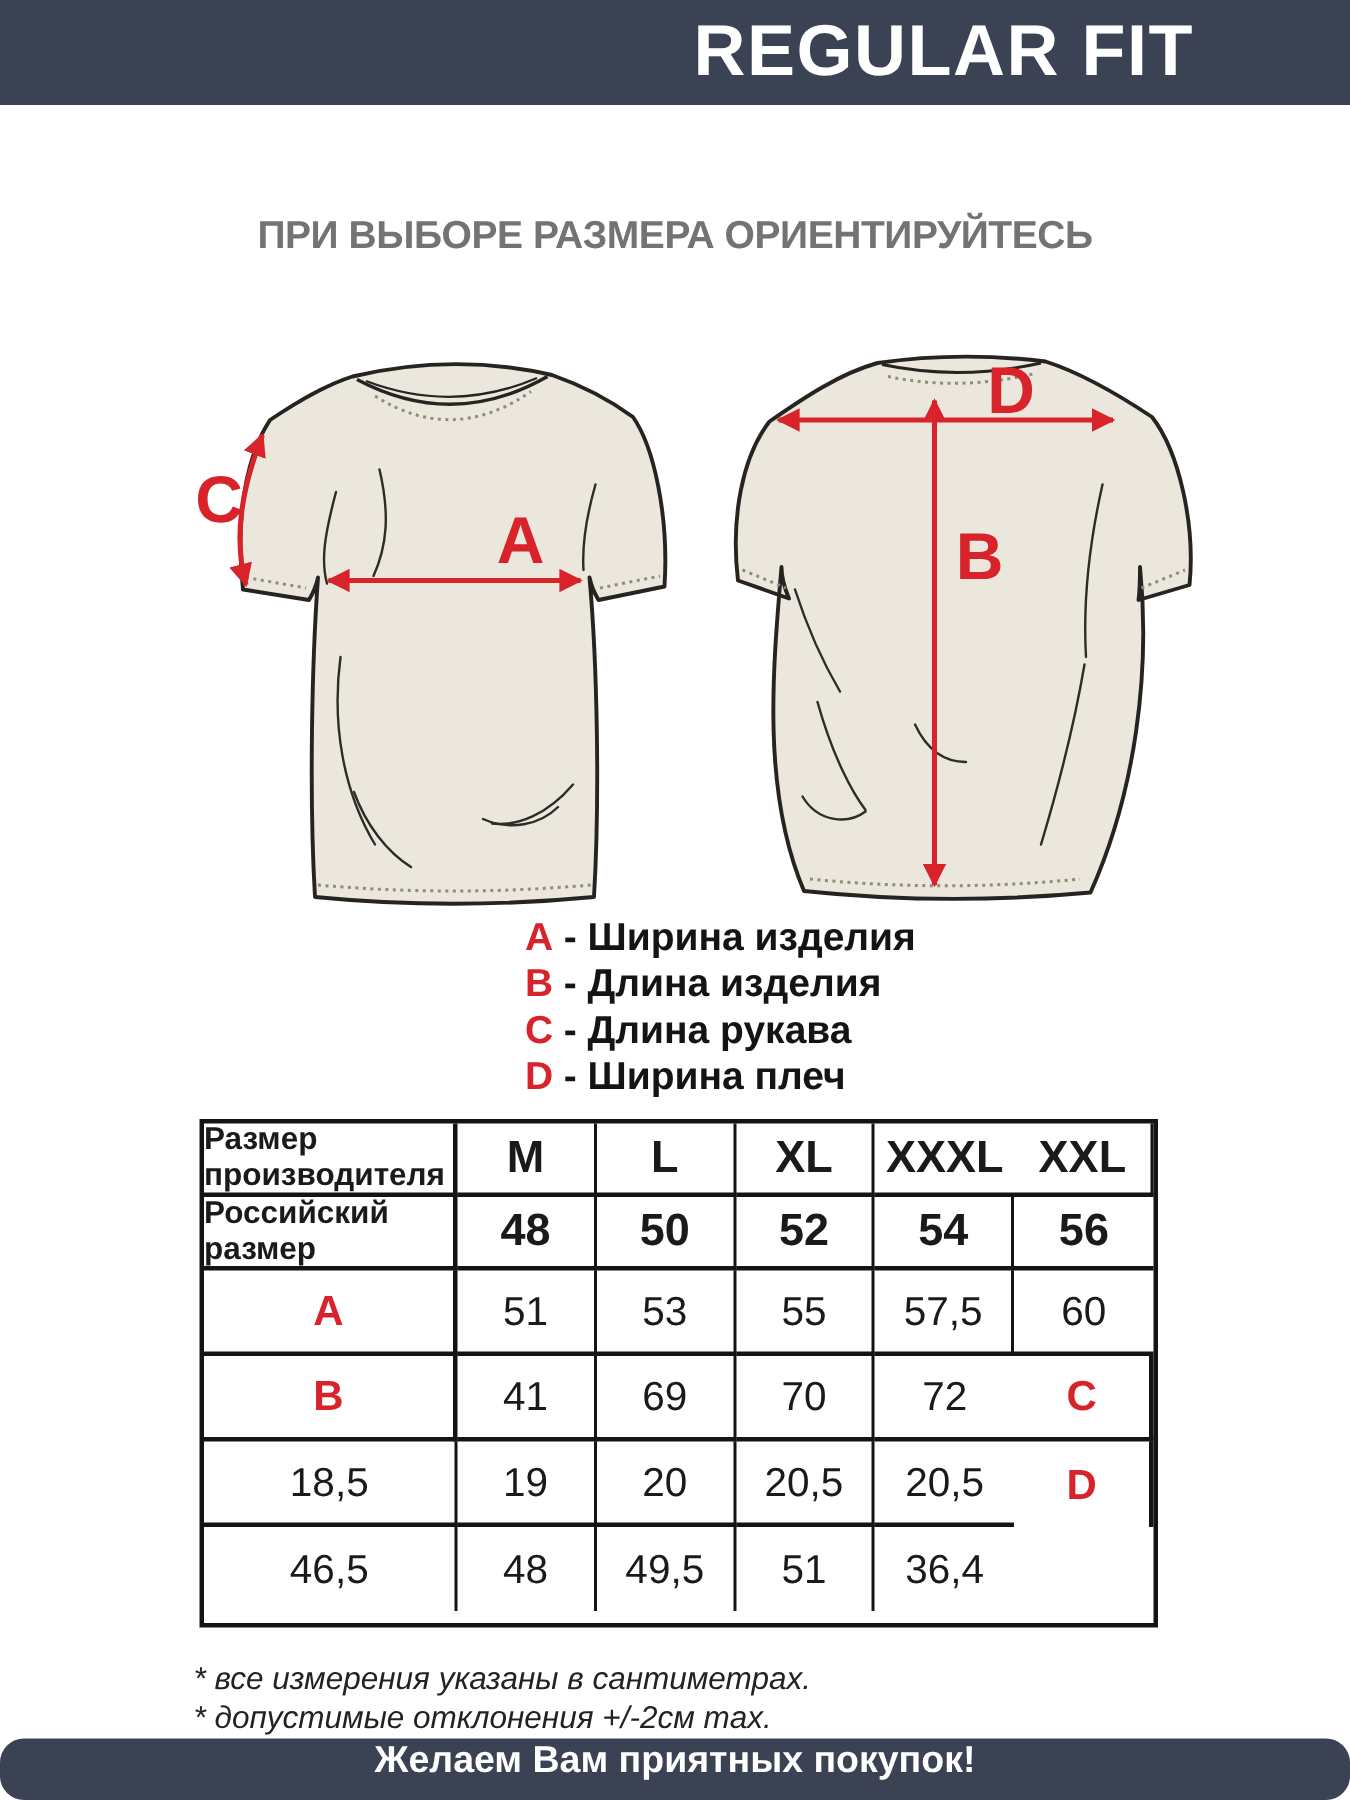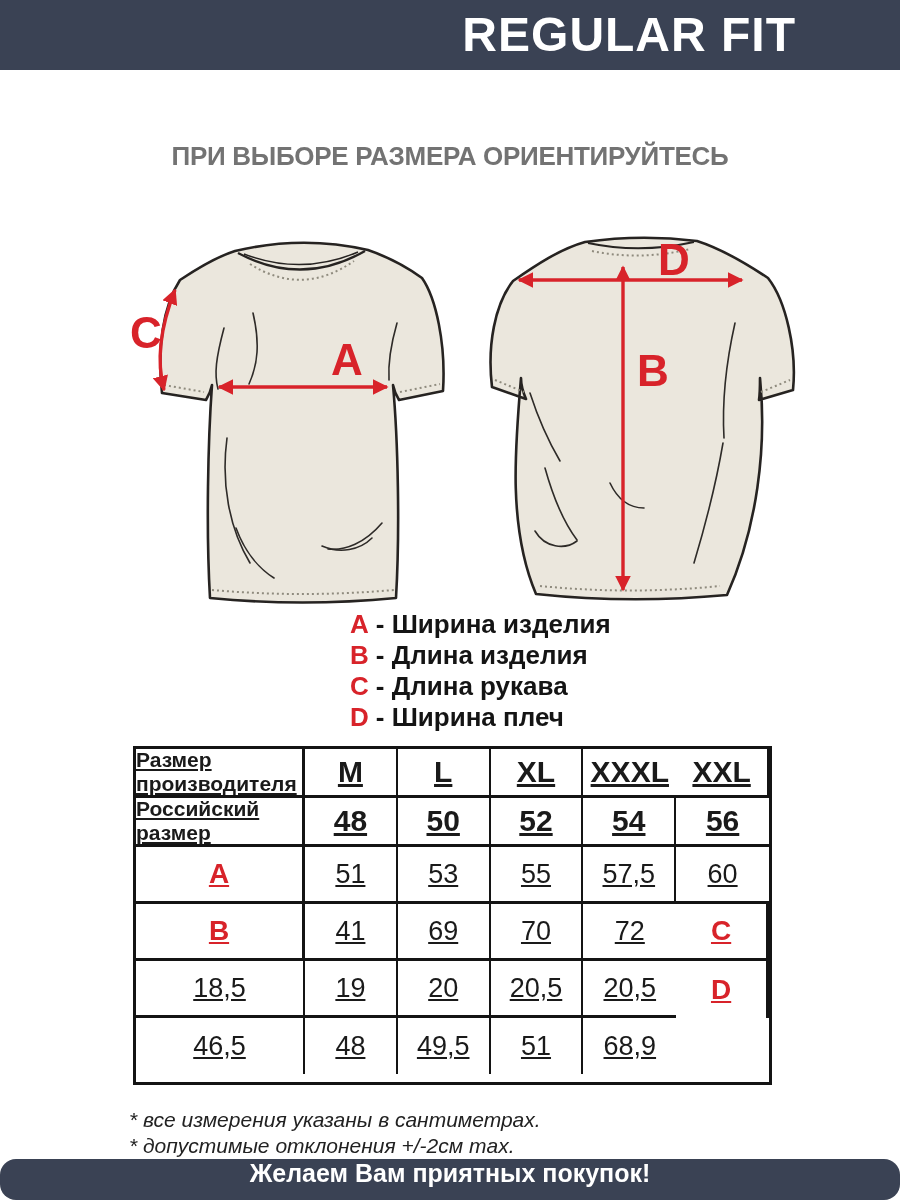--- a/index.html
+++ b/index.html
@@ -38,21 +38,21 @@
   
   .size-table{
     position:absolute;left:133px;top:746px;width:639px;height:339px;box-sizing:border-box;
     border:3px solid #141414;
     display:grid;grid-template-columns:169px repeat(5,1fr);
     grid-template-rows:49px 49px 57px 57px 57px 56px;
   }
   .cell{
     display:flex;align-items:center;justify-content:center;
     border-right:2px solid #141414;border-bottom:3px solid #141414;
-    font-size:27px;color:#1a1a1a;box-sizing:border-box;text-decoration:underline;
+    font-size:27px;color:#1a1a1a;box-sizing:border-box;
   }
   .cell.lastcol{border-right:none}
   .cell.lastrow{border-bottom:none}
   .cell.c0{border-right:3px solid #141414;font-weight:bold;font-size:21px}
   .cell.szl{font-weight:bold;font-size:30px}
   .cell.rowlab{color:var(--red);font-weight:bold;font-size:28px}
   
   .footnotes{
     position:absolute;left:129px;top:1091px;font-style:italic;font-size:21px;
     line-height:26px;color:#222;margin-top:16px;
@@ -196,21 +196,21 @@
   <div class="cell">19</div>
   <div class="cell">20</div>
   <div class="cell">20,5</div>
   <div class="cell lastcol">20,5</div>
 
   <div class="cell c0 rowlab lastrow">D</div>
   <div class="cell lastrow">46,5</div>
   <div class="cell lastrow">48</div>
   <div class="cell lastrow">49,5</div>
   <div class="cell lastrow">51</div>
-  <div class="cell lastrow lastcol">68,9</div>
+  <div class="cell lastrow lastcol">36,4</div>
 </div>
 
 <div class="footnotes">
   <div>* все измерения указаны в сантиметрах.</div>
   <div>* допустимые отклонения +/-2см max.</div>
 </div>
 
 <div class="bottom-banner">
   <div class="msg">Желаем Вам приятных покупок!</div>
 </div>

